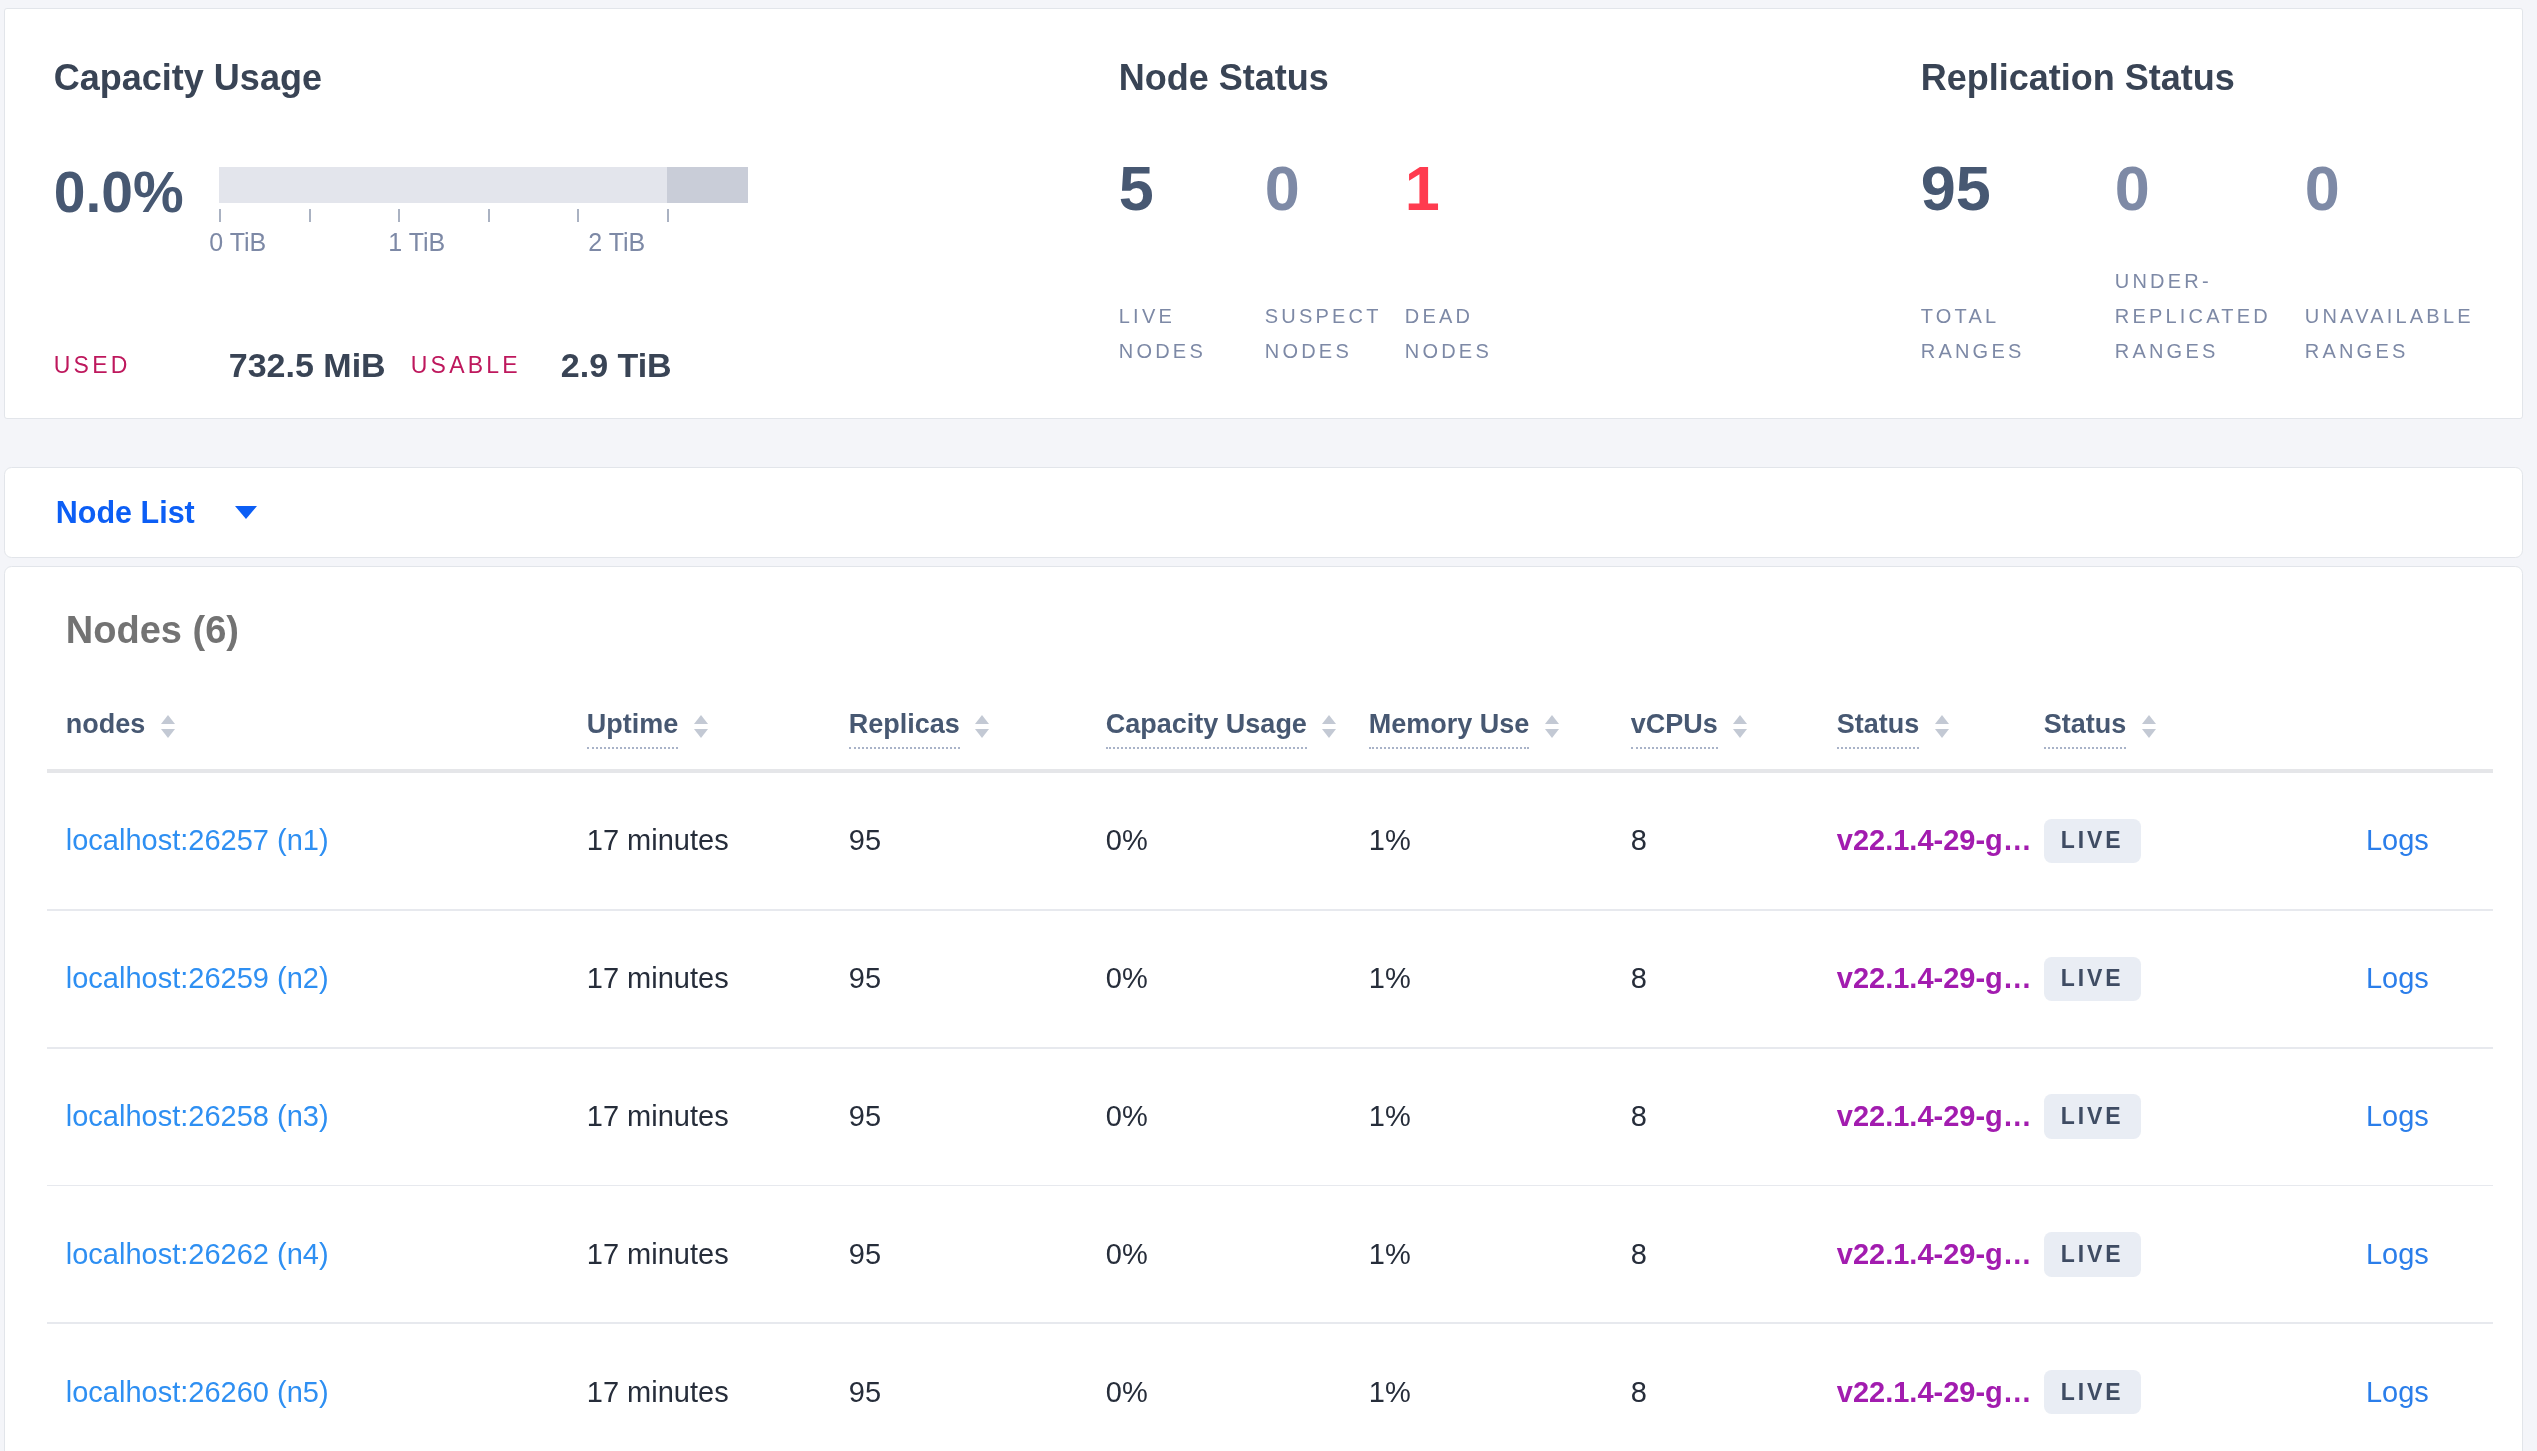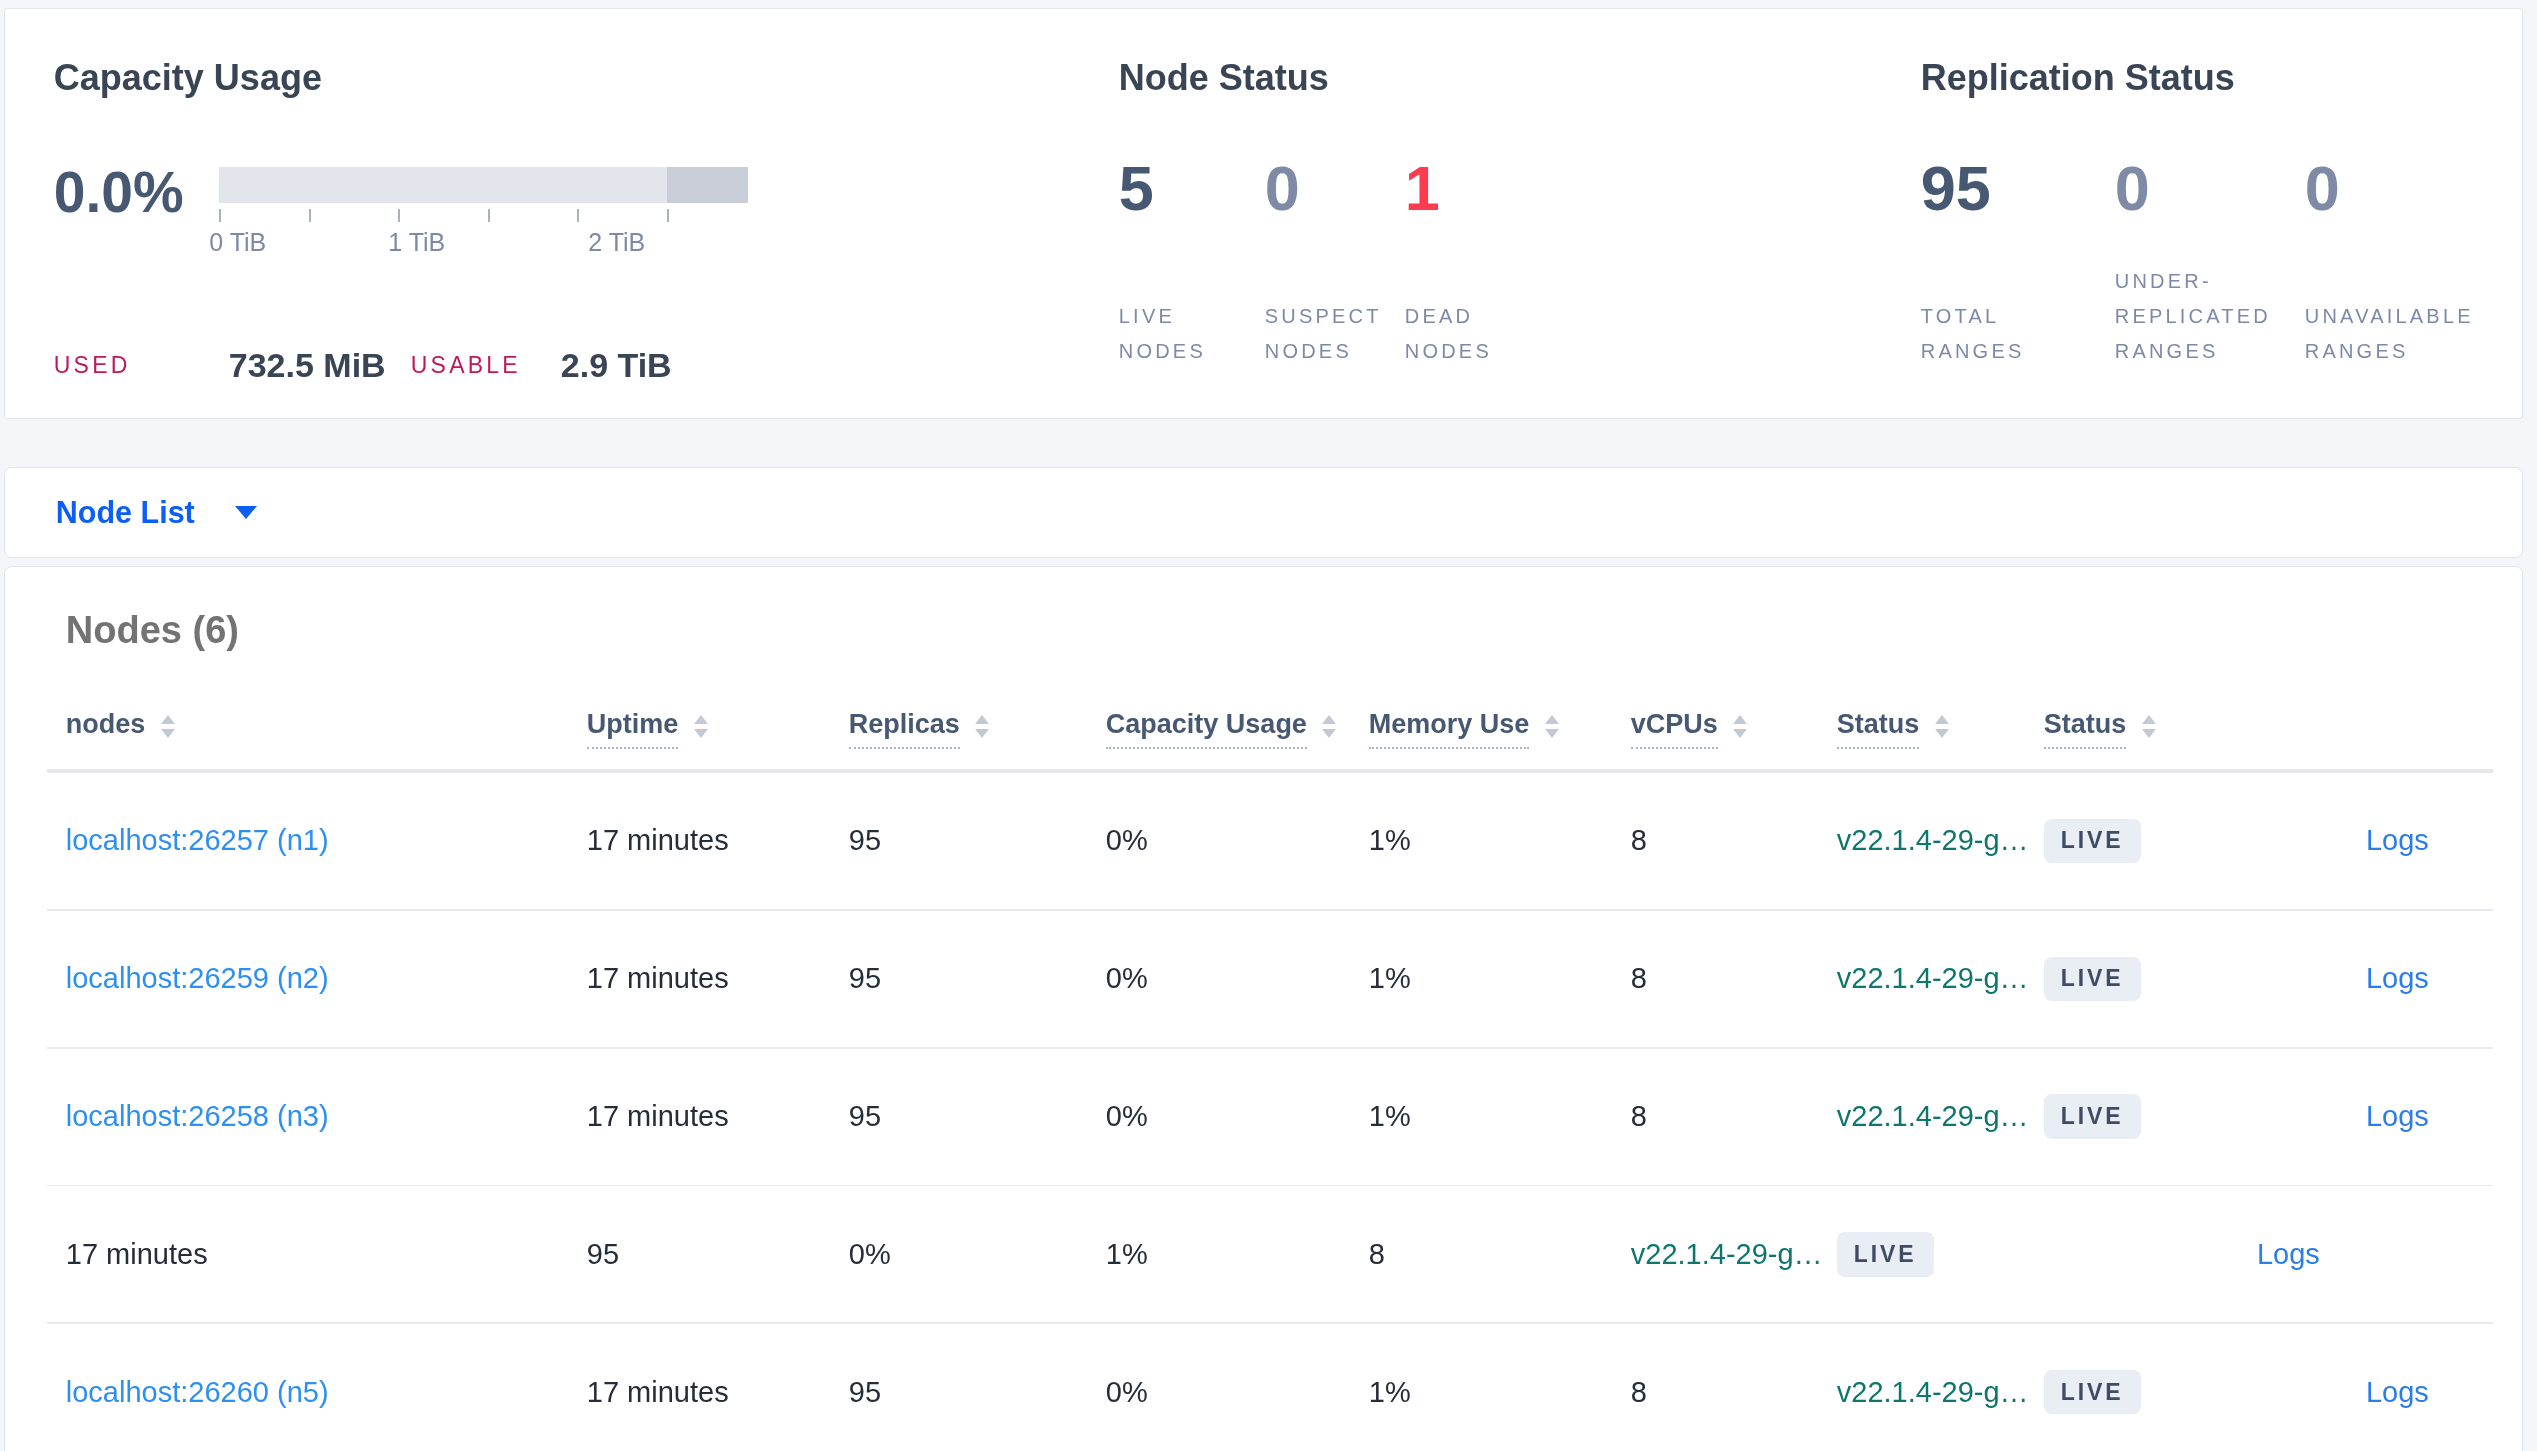--- a/index.html
+++ b/index.html
@@ -56,21 +56,21 @@
   .sort{display:inline-flex;flex-direction:column;gap:4.8px;margin-left:15.2px;margin-bottom:5.7px;}
   .sort .up{width:0;height:0;border-left:7.6px solid transparent;border-right:7.6px solid transparent;border-bottom:9.5px solid #c3c9d4;}
   .sort .down{width:0;height:0;border-left:7.6px solid transparent;border-right:7.6px solid transparent;border-top:9.5px solid #c3c9d4;}
   .hsep{height:3.8px;background:#e5e6e9;margin:17px 29px 0 42px;}
   .trow{height:136px;font-size:29px;color:#262d3a;}
   .rowsep{height:1.9px;background:#e7e9ee;margin:0 29px 0 42px;}
   .bottom-sep{height:6.7px;background:#d9dbe0;margin:0 46px 0 50px;}
   a.node-link{color:#2e8ff2;text-decoration:none;}
   a.logs-link{color:#2b7eea;text-decoration:none;}
   .cell-logs{text-align:right;}
-  .cell-version{color:#0f766e;}
+  .cell-version{color:#a21caf;font-weight:bold;}
   .badge{display:inline-block;padding:8.6px 17px;border-radius:7.6px;background:#e9edf4;
     color:#3f4c63;font-size:23px;font-weight:700;letter-spacing:2.9px;}
 </style>
 </head>
 <body>
 
 <div class="page">
 
   <section class="card summary-card">
 
@@ -258,20 +258,21 @@
           <div class="cell">95</div>
           <div class="cell">0%</div>
           <div class="cell">1%</div>
           <div class="cell">8</div>
           <div class="cell cell-version">v22.1.4-29-g…</div>
           <div class="cell"><span class="badge">LIVE</span></div>
           <div class="cell cell-logs"><a class="logs-link" href="#">Logs</a></div>
         </div>
         <div class="rowsep"></div>
         <div class="grid trow">
+          <div class="cell"><a class="node-link" href="#">localhost:26262 (n4)</a></div>
           <div class="cell">17 minutes</div>
           <div class="cell">95</div>
           <div class="cell">0%</div>
           <div class="cell">1%</div>
           <div class="cell">8</div>
           <div class="cell cell-version">v22.1.4-29-g…</div>
           <div class="cell"><span class="badge">LIVE</span></div>
           <div class="cell cell-logs"><a class="logs-link" href="#">Logs</a></div>
         </div>
         <div class="rowsep"></div>

